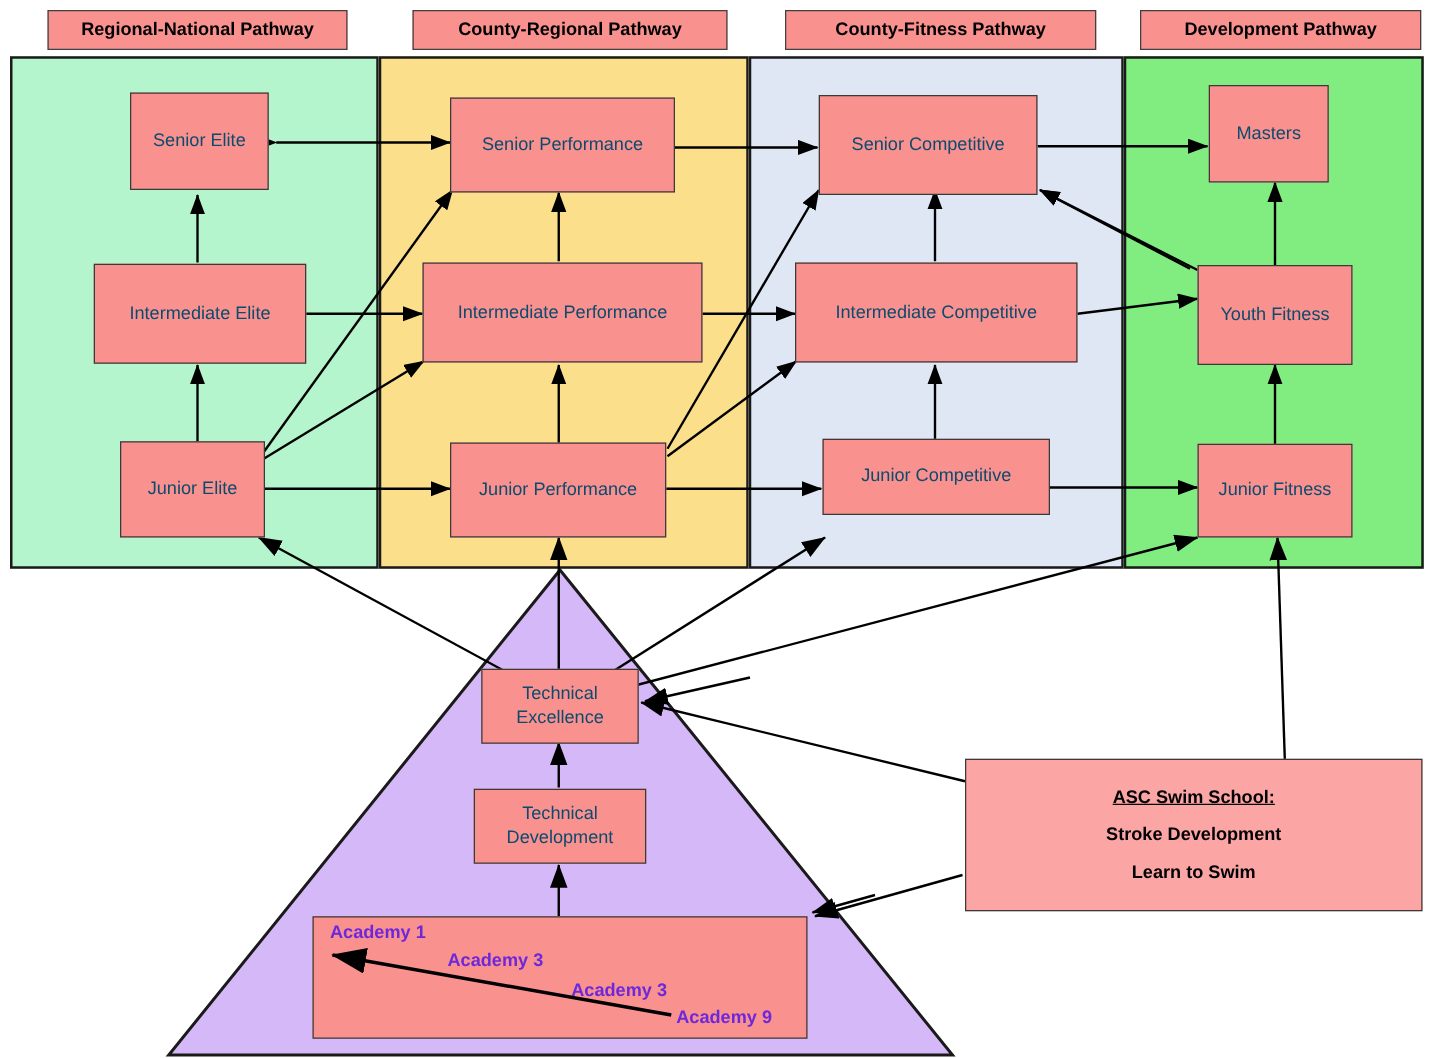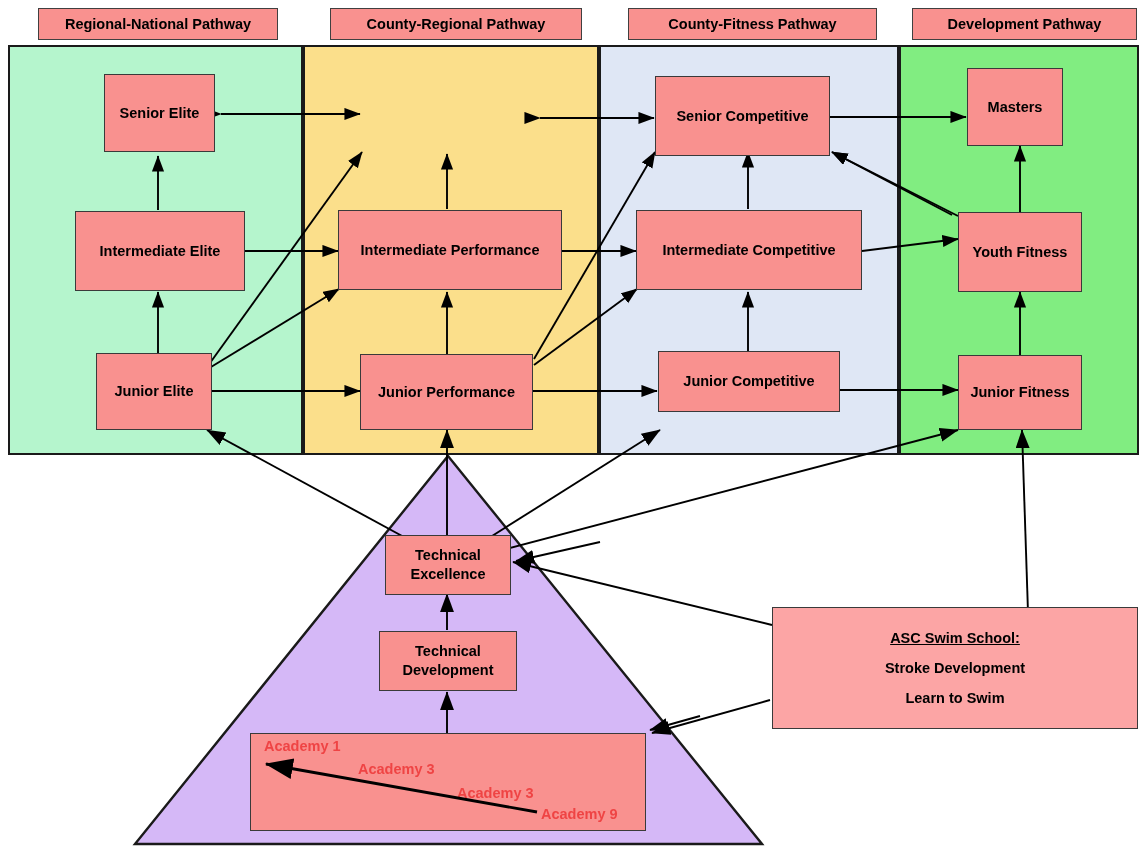--- a/index.html
+++ b/index.html
@@ -14,21 +14,21 @@
     box-sizing:border-box;
   }
 
   
   .band{position:absolute;border:2px solid #1a1a1a;box-sizing:border-box;}
 
   
   .node{
     position:absolute;background:#f9918f;border:1.6px solid #3a3a3a;
     display:flex;align-items:center;justify-content:center;
-    font-weight:bold;font-size:14.5px;color:#000000;text-align:center;
+    font-weight:normal;font-size:14.5px;color:#0c4a6e;text-align:center;
     box-sizing:border-box;line-height:1.28;padding:2px 4px;
   }
   .node.two-line{flex-direction:column;}
 
   
   #triangle{position:absolute;left:0;top:0;}
 
   
   .layer{position:absolute;left:0;top:0;width:1147px;height:846px;}
   .layer.behind{z-index:1;}
@@ -43,21 +43,21 @@
     align-items:center;justify-content:center;gap:14px;
     font-weight:bold;font-size:14.5px;color:#000;text-align:center;
   }
   .multibox .hdr{text-decoration:underline;}
 
   
   #academy-box{
     position:absolute;background:#f9918f;border:1.6px solid #3a3a3a;
     box-sizing:border-box;z-index:6;
   }
-  .acad{position:absolute;font-weight:bold;font-size:14.5px;color:#ef4444;white-space:nowrap;}
+  .acad{position:absolute;font-weight:bold;font-size:14.5px;color:#6d28d9;white-space:nowrap;}
 </style>
 </head>
 <body>
 
 <div id="stage">
 
   <div class="band" style="left:8px;top:45px;width:295px;height:410px;background:#b5f5cd;"></div>
   <div class="band" style="left:303px;top:45px;width:296px;height:410px;background:#fbdf8b;"></div>
   <div class="band" style="left:599px;top:45px;width:300px;height:410px;background:#dfe7f5;"></div>
   <div class="band" style="left:899px;top:45px;width:240px;height:410px;background:#81ed81;"></div>
@@ -137,20 +137,21 @@
 
   <div class="pill" style="left:38px;top:8px;width:240px;height:32px;">Regional-National Pathway</div>
   <div class="pill" style="left:628px;top:8px;width:249px;height:32px;">County-Fitness Pathway</div>
   <div class="pill" style="left:330px;top:8px;width:252px;height:32px;">County-Regional Pathway</div>
   <div class="pill" style="left:912px;top:8px;width:225px;height:32px;">Development Pathway</div>
 
   <div class="node" style="left:104px;top:74px;width:111px;height:78px;">Senior Elite</div>
   <div class="node" style="left:75px;top:211px;width:170px;height:80px;">Intermediate Elite</div>
   <div class="node" style="left:96px;top:353px;width:116px;height:77px;">Junior Elite</div>
 
+  <div class="node" style="left:360px;top:78px;width:180px;height:76px;">Senior Performance</div>
   <div class="node" style="left:338px;top:210px;width:224px;height:80px;">Intermediate Performance</div>
   <div class="node" style="left:360px;top:354px;width:173px;height:76px;">Junior Performance</div>
 
   <div class="node" style="left:655px;top:76px;width:175px;height:80px;">Senior Competitive</div>
   <div class="node" style="left:636px;top:210px;width:226px;height:80px;">Intermediate Competitive</div>
   <div class="node" style="left:658px;top:351px;width:182px;height:61px;">Junior Competitive</div>
 
   <div class="node" style="left:967px;top:68px;width:96px;height:78px;">Masters</div>
   <div class="node" style="left:958px;top:212px;width:124px;height:80px;">Youth Fitness</div>
   <div class="node" style="left:958px;top:355px;width:124px;height:75px;">Junior Fitness</div>

